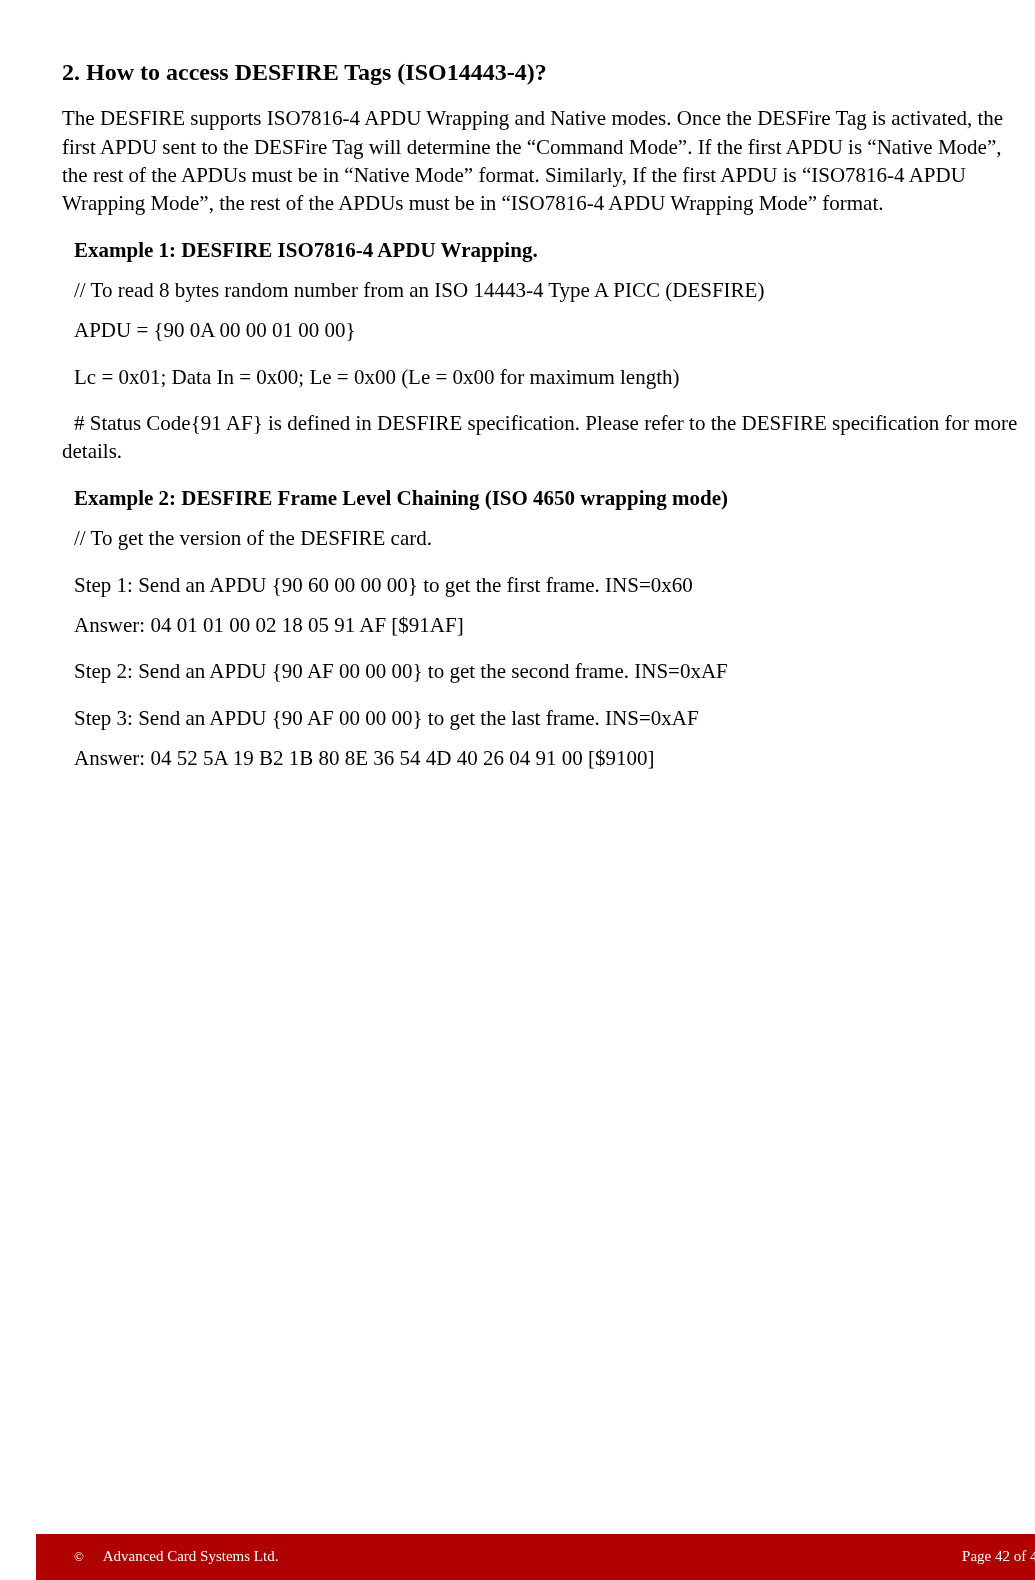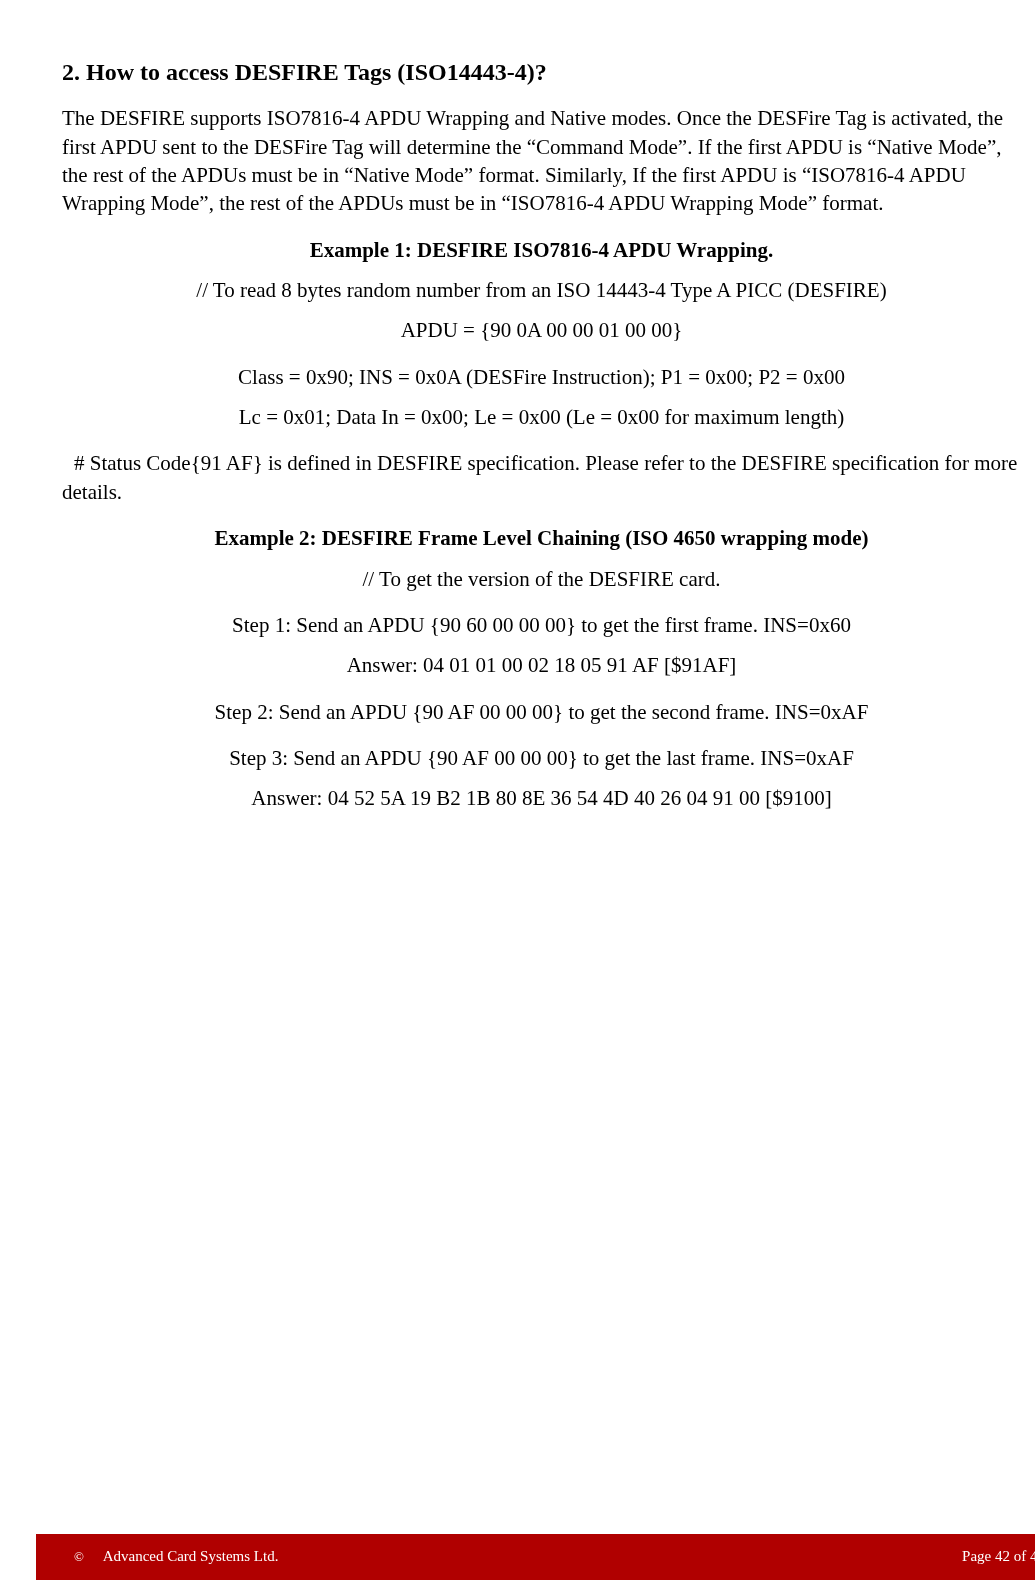--- a/index.html
+++ b/index.html
@@ -29,21 +29,20 @@
       margin-bottom: 18px;
     }
     .bold {
       font-weight: bold;
     }
     .block {
       margin-bottom: 18px;
     }
     .line {
       display: block;
-      text-align: center;
     }
     .footer {
       position: absolute;
       bottom: 28px;
       left: 0;
       width: 100%;
       background: #b00000;
       color: #fff;
       height: 30px;
       display: flex;
@@ -74,21 +73,20 @@
 
   <div class="para">The DESFIRE supports ISO7816-4 APDU Wrapping and Native modes. Once the DESFire Tag is activated, the first APDU sent to the DESFire Tag will determine the “Command Mode”. If the first APDU is “Native Mode”, the rest of the APDUs must be in “Native Mode” format. Similarly, If the first APDU is “ISO7816-4 APDU Wrapping Mode”, the rest of the APDUs must be in “ISO7816-4 APDU Wrapping Mode” format.</div>
 
   <div class="block">
     <span class="bold line">Example 1: DESFIRE ISO7816-4 APDU Wrapping.</span>
     <span class="line">// To read 8 bytes random number from an ISO 14443-4 Type A PICC (DESFIRE)</span>
     <span class="line">APDU = {90 0A 00 00 01 00 00}</span>
   </div>
 
   <div class="block">
-    <span class="line">Class = 0x90; INS = 0x0A (DESFire Instruction);  P1 = 0x00;  P2 = 0x00</span>
     <span class="line">Lc = 0x01; Data In = 0x00; Le = 0x00 (Le = 0x00 for maximum length)</span>
   </div>
 
 
   <div class="block">
     <span># Status Code{91 AF} is defined in DESFIRE specification. Please refer to the DESFIRE specification for more details.</span>
   </div>
 
   <div class="block">
     <span class="bold line">Example 2:  DESFIRE Frame Level Chaining (ISO 4650 wrapping mode)</span>

